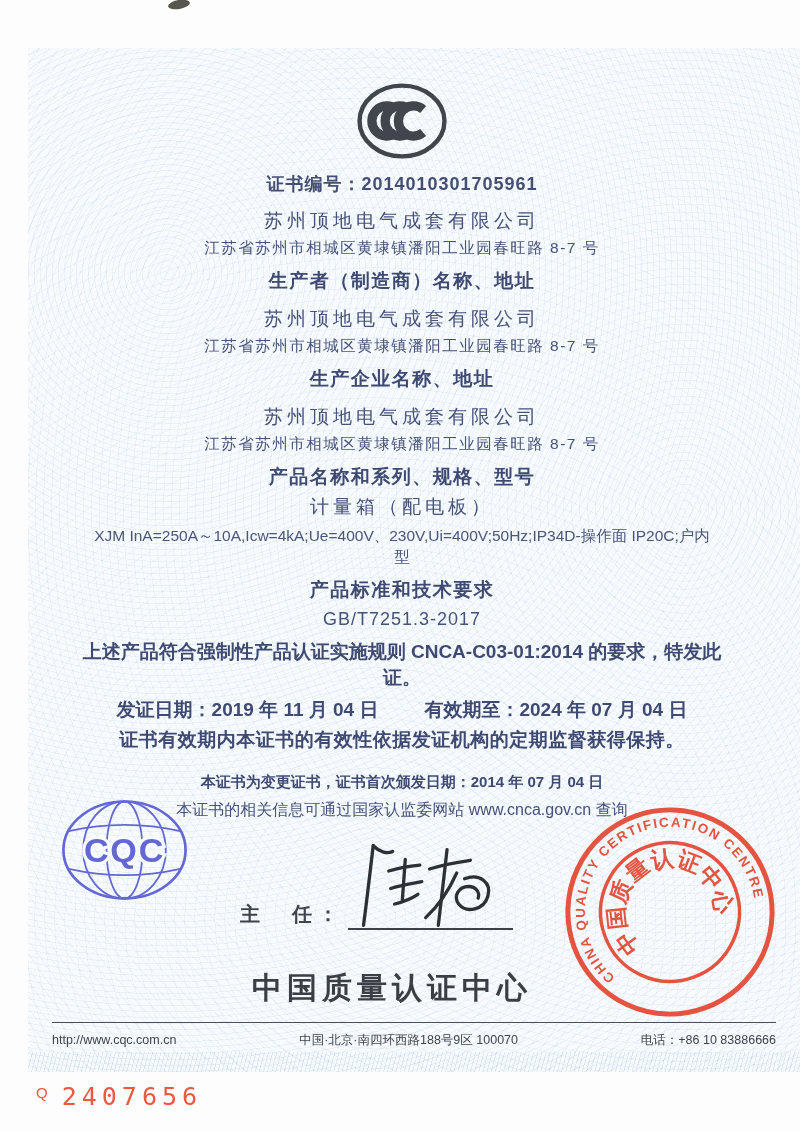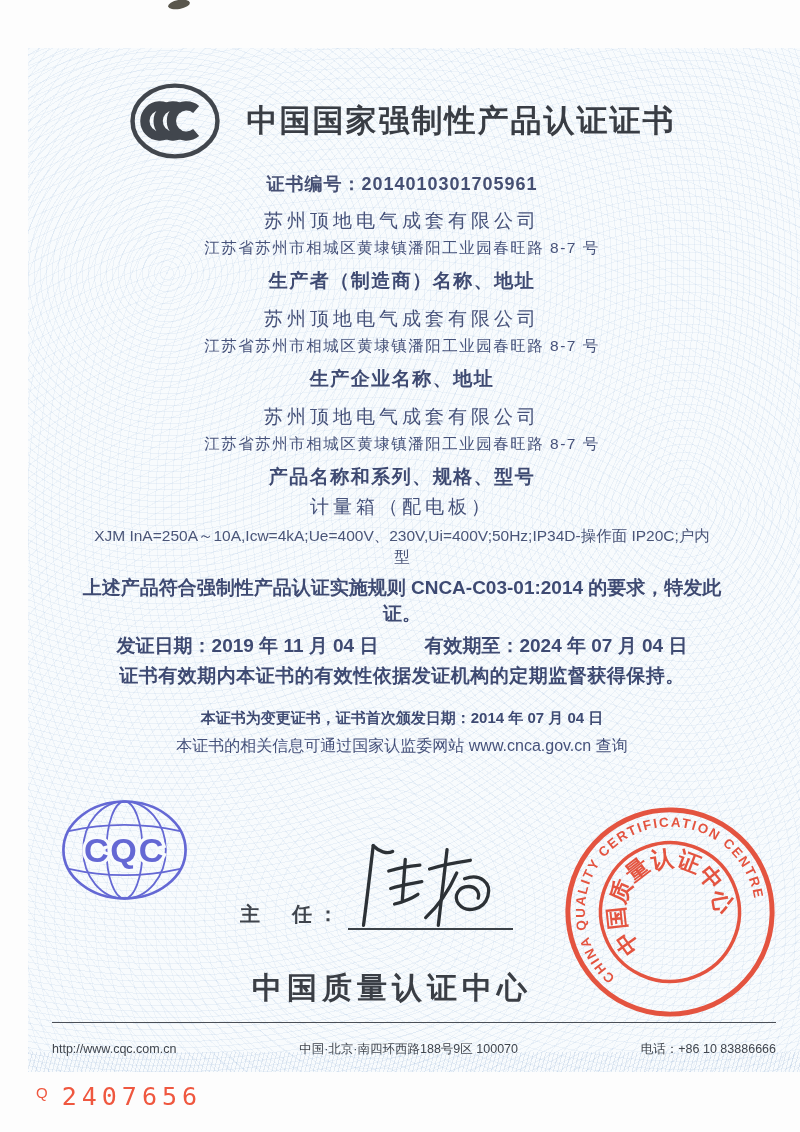--- a/index.html
+++ b/index.html
@@ -34,21 +34,21 @@
   .infonote{margin:4px 0 0;font-size:16px;line-height:22px;font-weight:500;color:#45517a;}
   .cqc-logo{position:absolute;top:749px;left:29px;width:135px;height:106px;}
   .director{position:absolute;top:752px;left:212px;height:130px;display:flex;align-items:flex-end;gap:4px;}
   .director-label{font-size:20px;font-weight:600;color:#3f444c;letter-spacing:6px;padding-bottom:2px;}
   .sigbox{position:relative;width:165px;height:95px;border-bottom:2px solid #3c4248;}
   .sig{position:absolute;left:-4px;bottom:-10px;width:175px;height:102px;}
   .seal{position:absolute;top:750px;right:16px;width:228px;height:228px;opacity:.92;}
   .org-name{position:absolute;top:920px;left:0;right:44px;margin:0;text-align:center;
             font-size:30px;line-height:40px;font-weight:600;color:#3a3e45;letter-spacing:5px;}
   .footer{position:absolute;top:974px;left:24px;right:24px;display:flex;justify-content:space-between;
-          align-items:baseline;border-top:1.5px solid #4a4f57;padding-top:18px;
+          align-items:baseline;border-top:1.5px solid #4a4f57;padding-top:9px;
           font-size:12.5px;color:#3f444c;}
   .serial{position:absolute;left:36px;top:1082px;color:#ef573f;display:flex;align-items:flex-start;gap:14px;}
   .serial .q{font-size:15px;margin-top:2px;}
   .serial .n{font-family:"DejaVu Sans Mono",monospace;font-size:25px;letter-spacing:5px;}
   .sr{position:absolute;width:1px;height:1px;overflow:hidden;clip-path:inset(50%);white-space:nowrap;}
 </style>
 </head>
 <body>
 
 <div class="canvas">
@@ -60,21 +60,20 @@
       <div class="header">
         <span class="ccc-logo">
           <svg viewBox="0 0 104 88" width="92" height="78" aria-hidden="true">
             <ellipse cx="52" cy="44" rx="48" ry="40" fill="none" stroke="#41464d" stroke-width="5"></ellipse>
             <path d="M45.9 31 A17 17 0 1 0 45.9 57" fill="none" stroke="#41464d" stroke-width="10.5"></path>
             <path d="M60.9 31 A17 17 0 1 0 60.9 57" fill="none" stroke="#41464d" stroke-width="10.5"></path>
             <path d="M75.9 31 A17 17 0 1 0 75.9 57" fill="none" stroke="#41464d" stroke-width="10.5"></path>
           </svg>
           <span class="sr">CCC</span>
         </span>
-        <h1 class="title">中国国家强制性产品认证证书</h1>
       </div>
 
       <p class="certno"><span>证书编号：</span><span>2014010301705961</span></p>
 
       <section class="sec">
         <p class="co">苏州顶地电气成套有限公司</p>
         <p class="addr">江苏省苏州市相城区黄埭镇潘阳工业园春旺路 8-7 号</p>
       </section>
 
       <section class="sec">
@@ -88,20 +87,24 @@
         <p class="co">苏州顶地电气成套有限公司</p>
         <p class="addr">江苏省苏州市相城区黄埭镇潘阳工业园春旺路 8-7 号</p>
       </section>
 
       <section class="sec">
         <h2>产品名称和系列、规格、型号</h2>
         <p class="prod-name">计量箱（配电板）</p>
         <p class="spec">XJM InA=250A～10A,Icw=4kA;Ue=400V、230V,Ui=400V;50Hz;IP34D-操作面 IP20C;户内型</p>
       </section>
 
+      <section class="sec">
+        <h2>产品标准和技术要求</h2>
+        <p class="std">GB/T7251.3-2017</p>
+      </section>
 
       <p class="statement">上述产品符合强制性产品认证实施规则 CNCA-C03-01:2014 的要求，特发此证。</p>
 
       <p class="dates"><span>发证日期：</span><span>2019 年 11 月 04 日</span><span class="gap"></span><span>有效期至：</span><span>2024 年 07 月 04 日</span></p>
 
       <p class="maint">证书有效期内本证书的有效性依据发证机构的定期监督获得保持。</p>
       <p class="change">本证书为变更证书，证书首次颁发日期：2014 年 07 月 04 日</p>
       <p class="infonote">本证书的相关信息可通过国家认监委网站 www.cnca.gov.cn 查询</p>
     </div>
 

